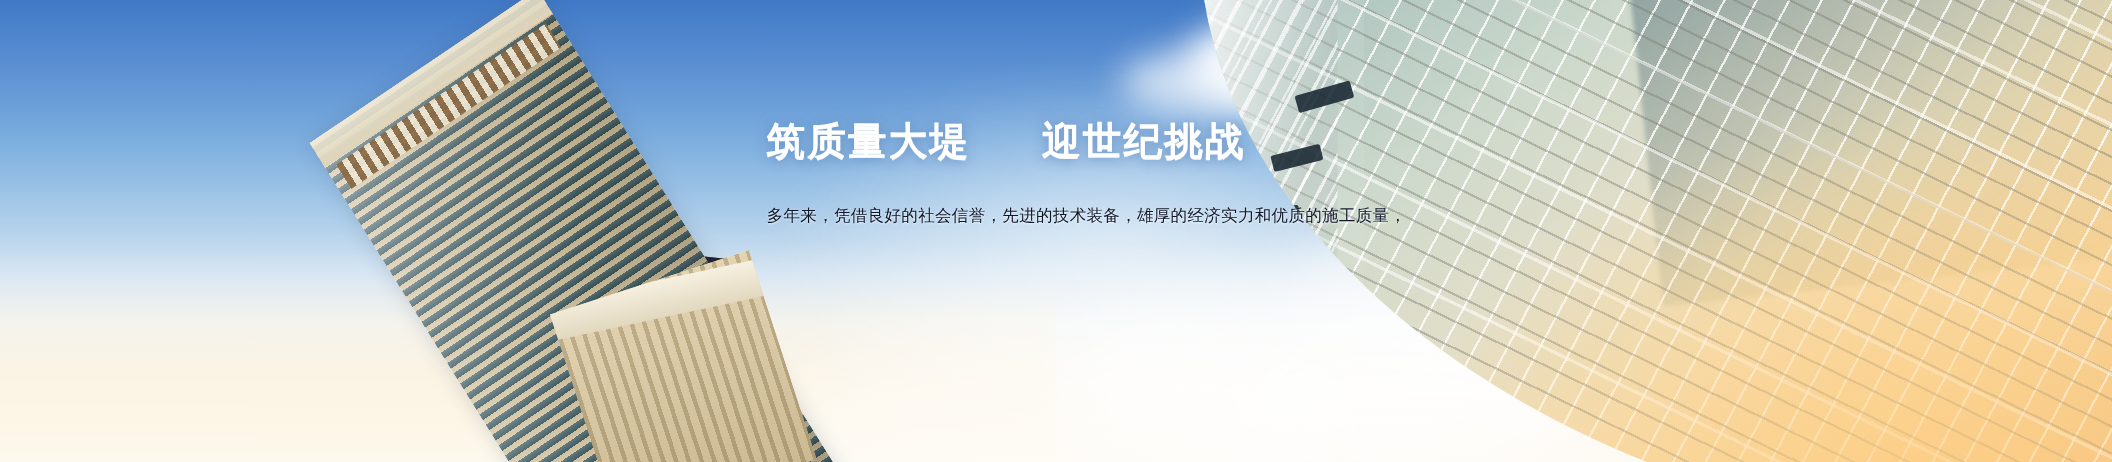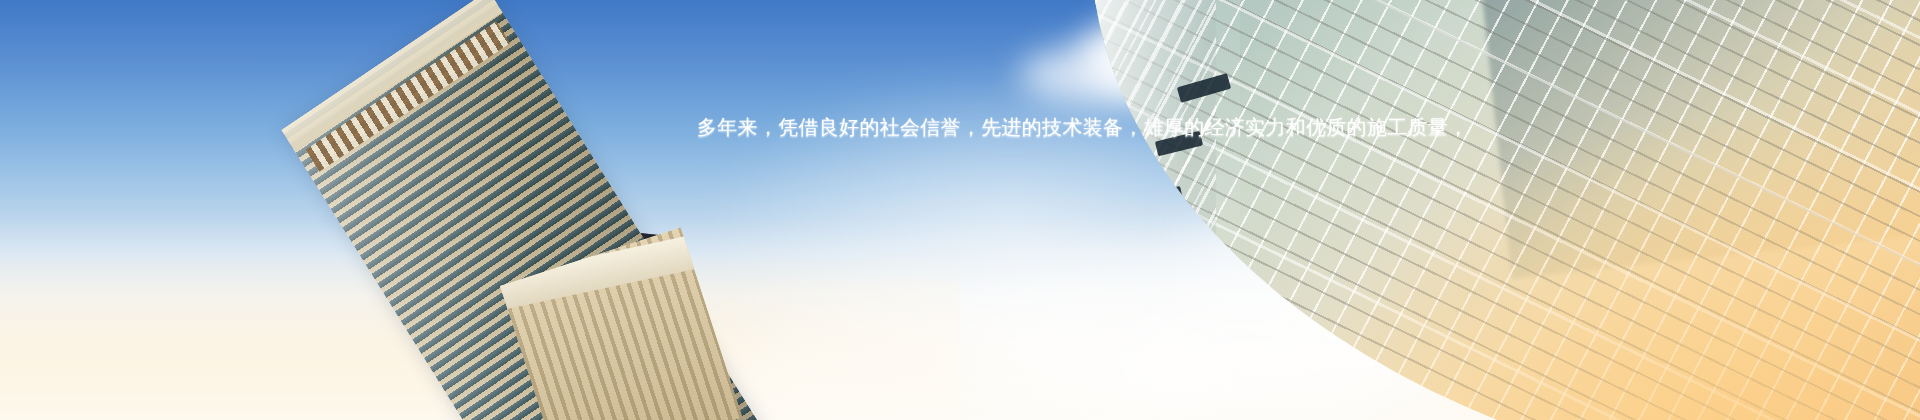--- a/index.html
+++ b/index.html
@@ -210,22 +210,22 @@
     letter-spacing:2px;
     line-height:1.25;
     margin:0 0 30px 0;
     text-shadow:
       0 1px 0 rgba(255,255,255,.9),
       0 0 12px rgba(120,160,210,.75),
       0 2px 10px rgba(50,90,150,.35);
     white-space:pre;
   }
   .sub{
-    font-size:20px;
-    color:#ffffff;
+    font-size:15px;
+    color:#0f172a;
     line-height:1.95;
     letter-spacing:.3px;
     margin:0;
     text-shadow:0 1px 2px rgba(255,255,255,.85);
   }
   .sub div{white-space:pre;}
 </style>
 </head>
 <body>
 
@@ -270,18 +270,19 @@
     <div class="grid-c"></div>
     <div class="glass-warm"></div>
     <div class="glass-rim"></div>
     <div class="glass-edge"></div>
     <div class="glass-slot" style="left:88px;top:140px;width:52px;height:16px;transform:rotate(-16deg);"></div>
     <div class="glass-slot" style="left:66px;top:196px;width:46px;height:15px;transform:rotate(-14deg);"></div>
     <div class="glass-slot" style="left:52px;top:250px;width:40px;height:14px;transform:rotate(-12deg);"></div>
   </div>
 
   <div class="copy">
+    <h1 class="headline">筑质量大堤　  迎世纪挑战</h1>
     <div class="sub">
       <div>多年来，凭借良好的社会信誉，先进的技术装备，雄厚的经济实力和优质的施工质量，</div>
     </div>
   </div>
 
 </div>
 
 </body></html>

